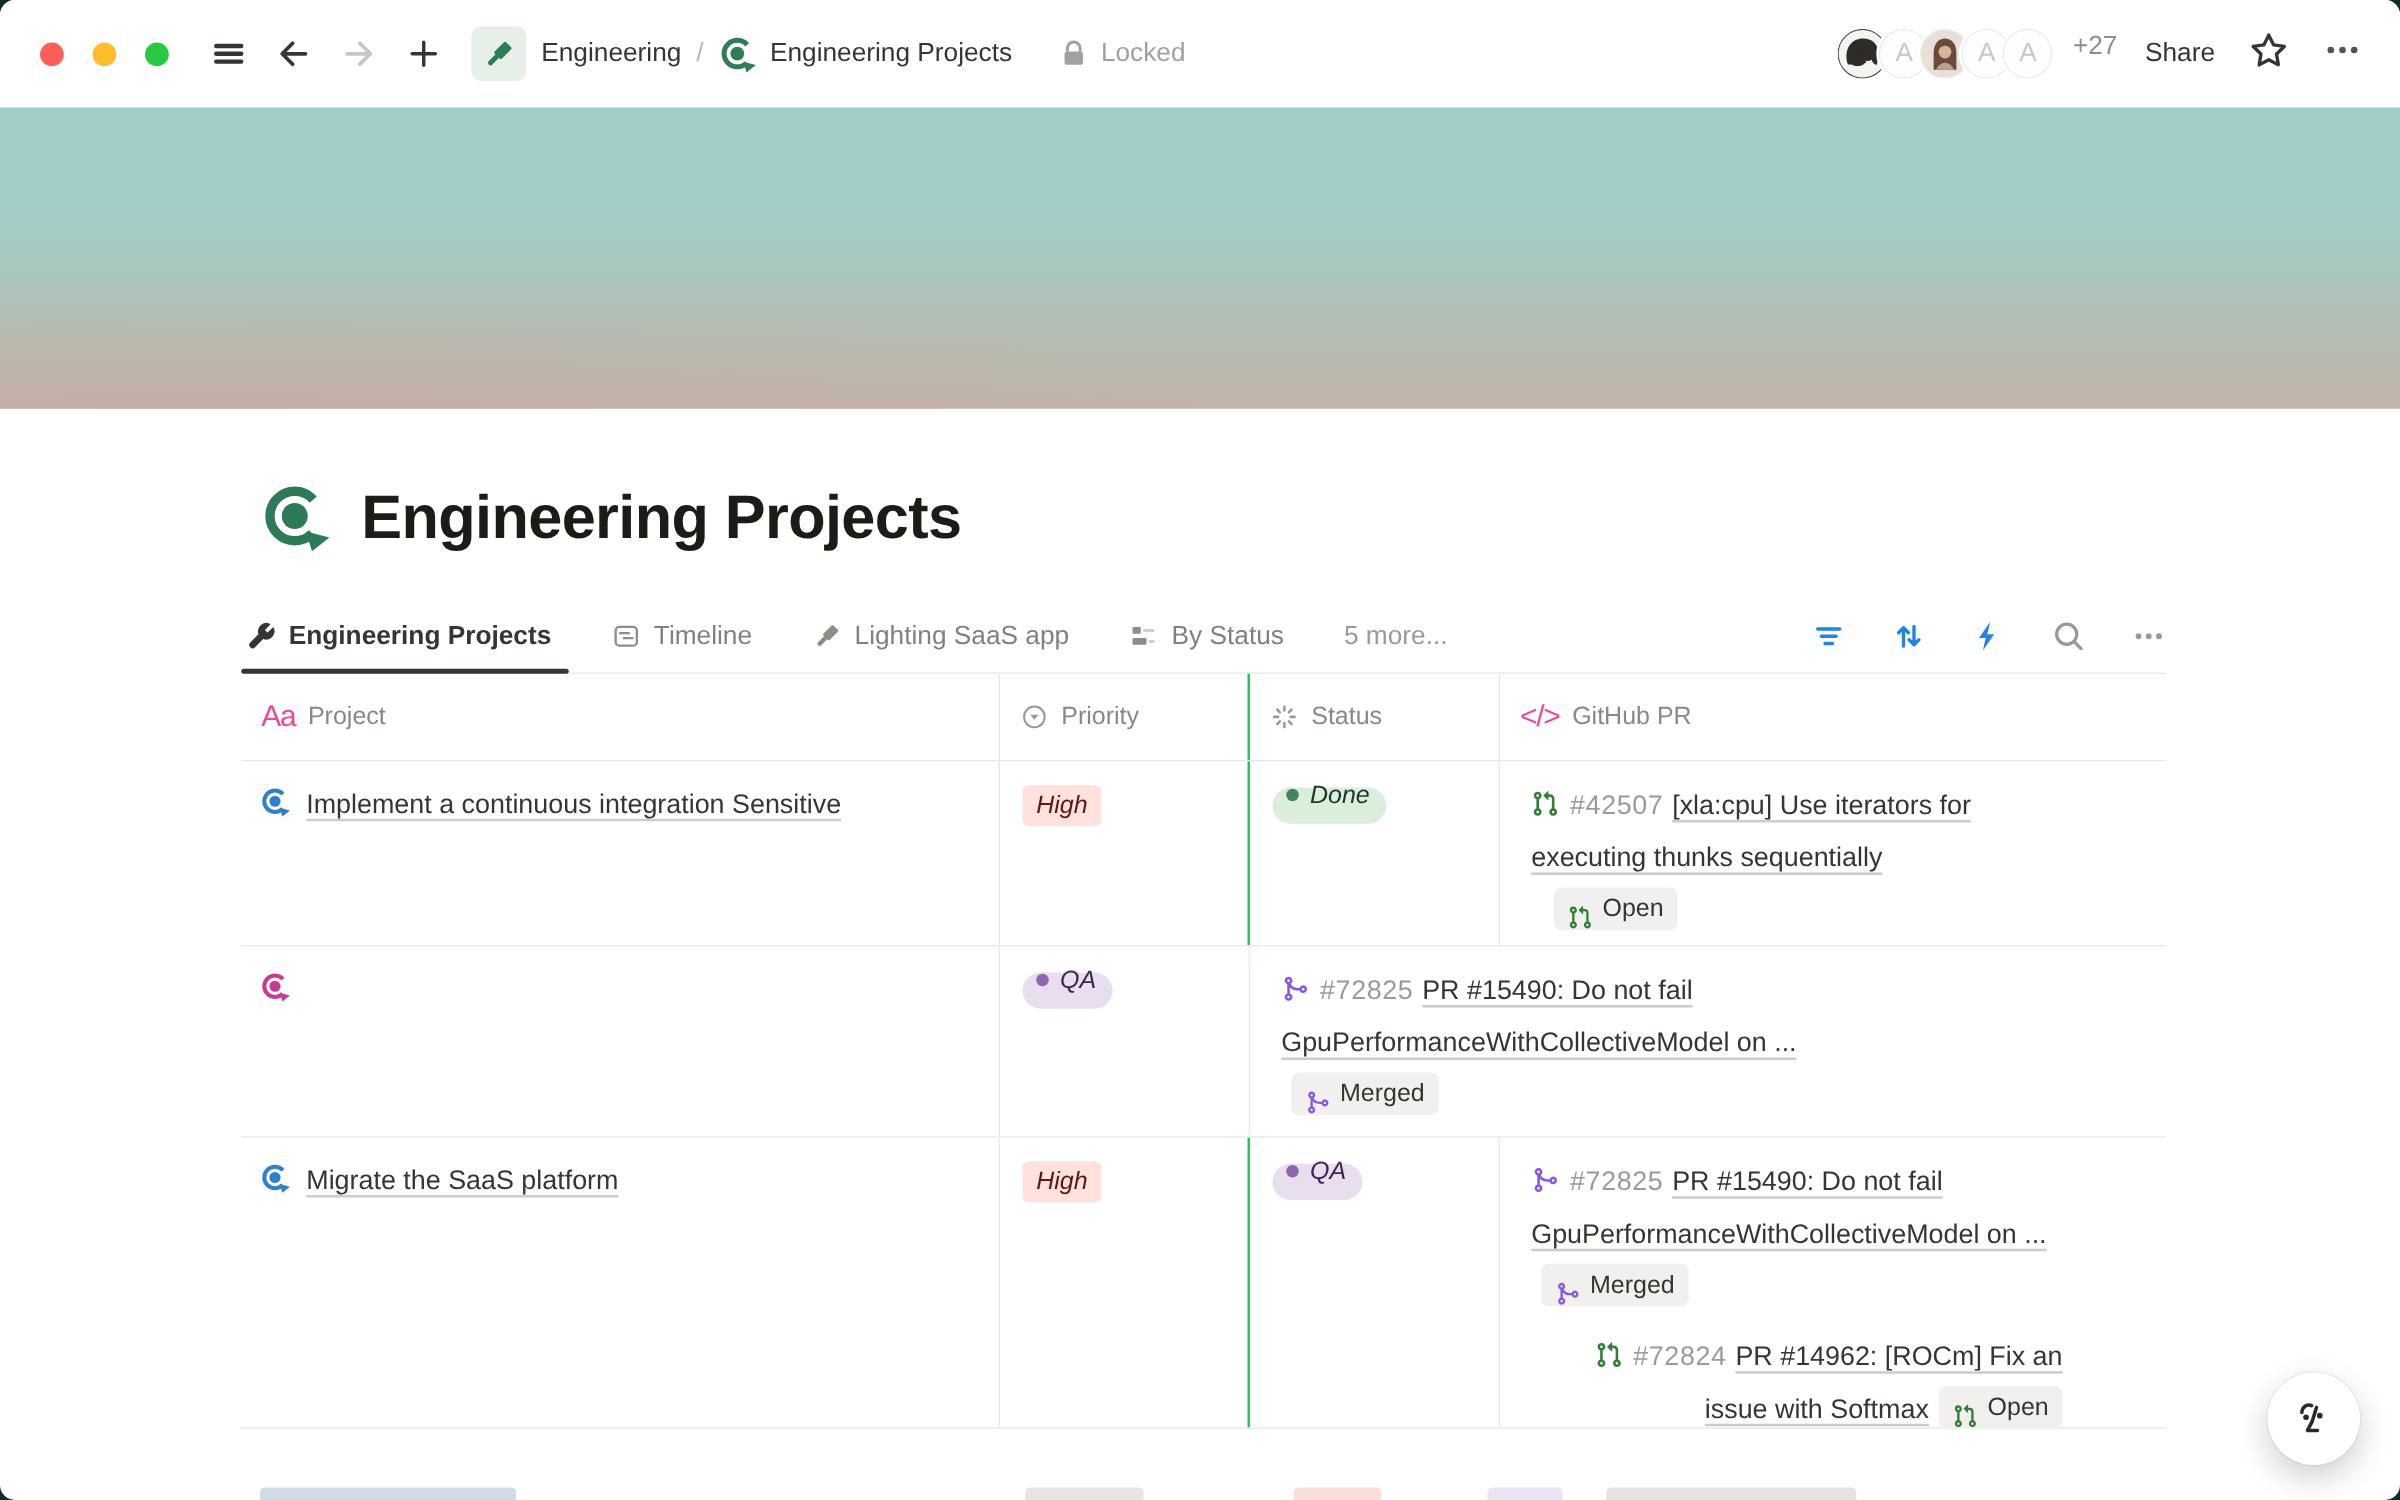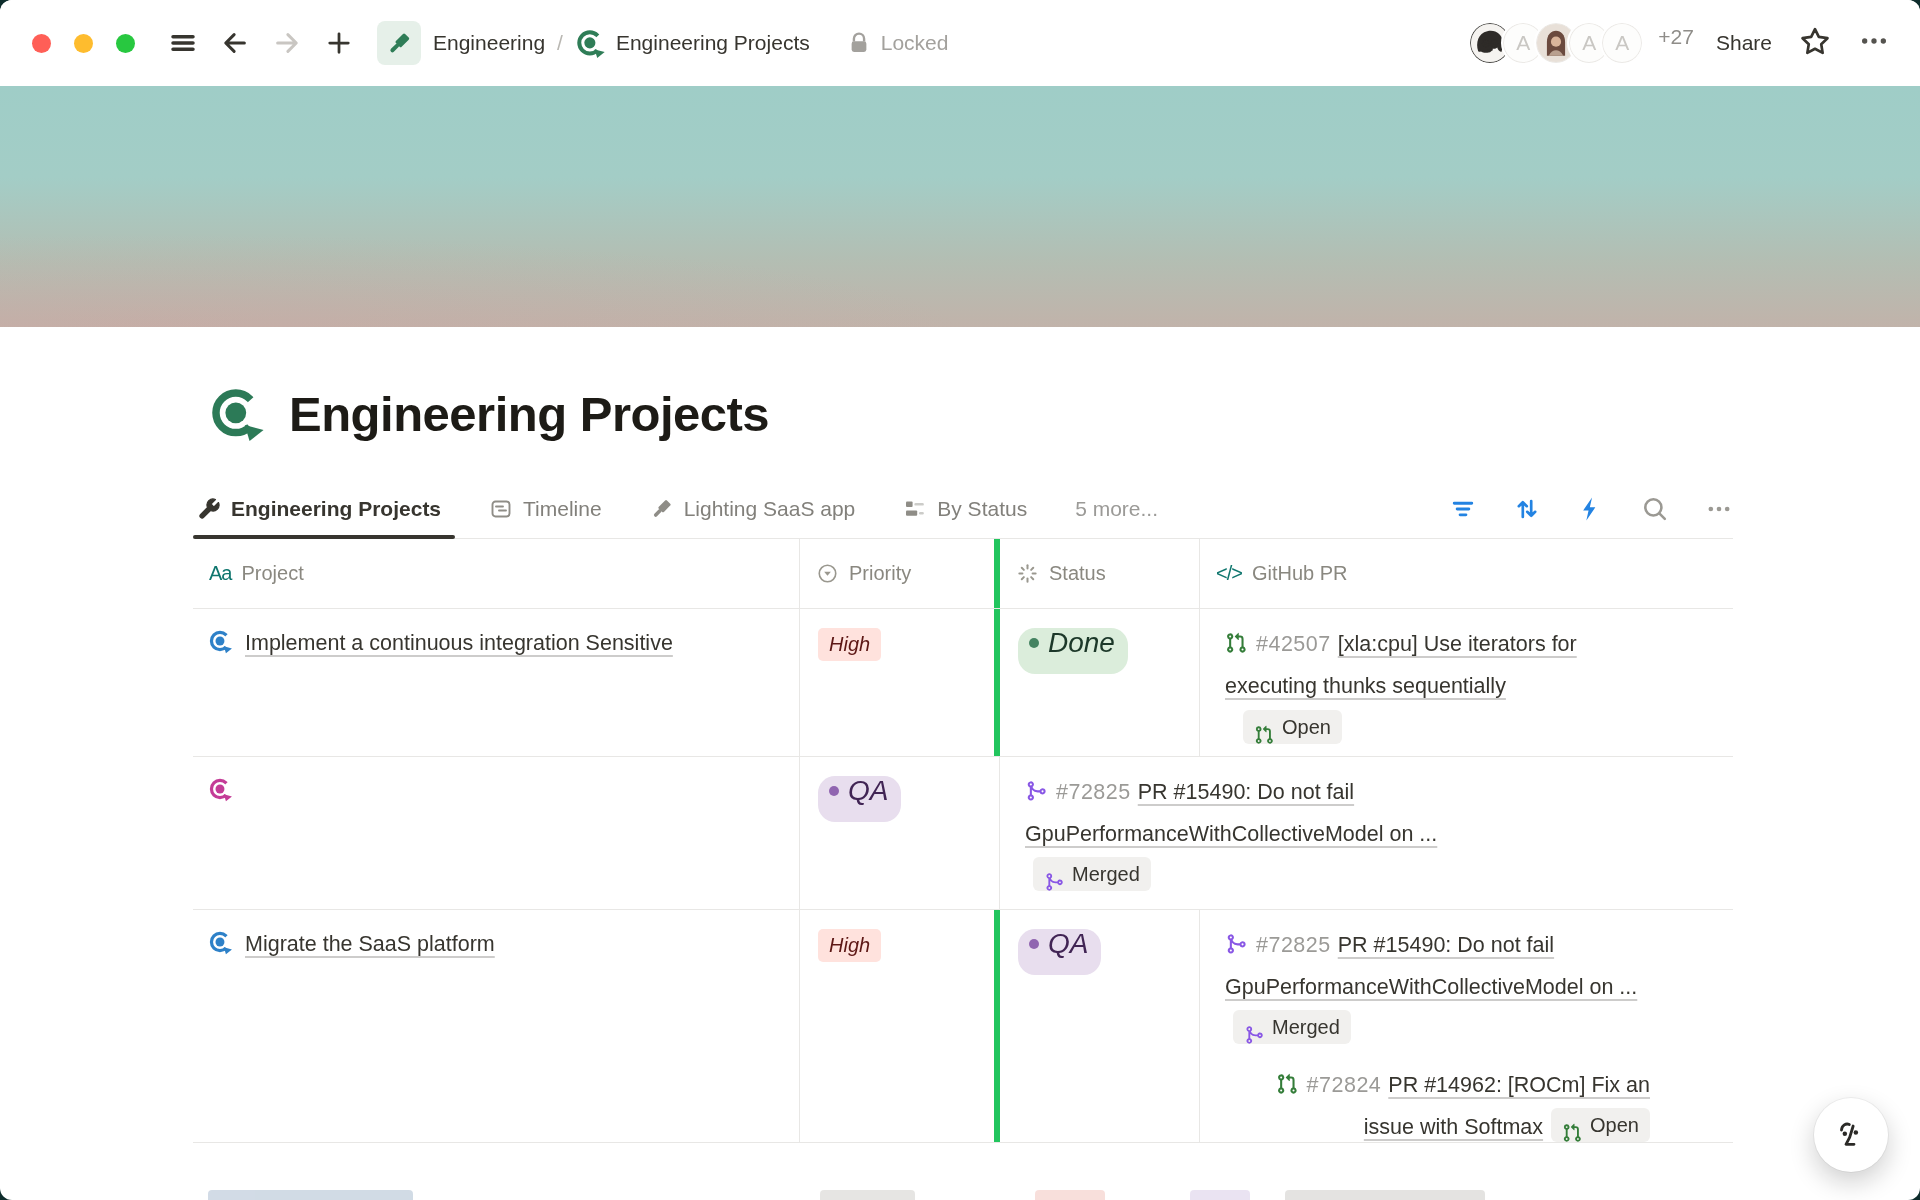--- a/index.html
+++ b/index.html
@@ -52,38 +52,38 @@
   .tabs-tools { margin-left:auto; display:flex; align-items:center; gap:35px; }
   .tool { width:29px; height:29px; display:flex; align-items:center; justify-content:center; }
   .tool svg { width:28px; height:28px; }
   .tool.blue { color:#2383e2; }
   .tool.gray { color:#9b9993; }
 
   
   .thead { display:flex; height:70px; border-bottom:1px solid #e8e7e5; color:#8a8880; font-size:20px; }
   .th { display:flex; align-items:center; gap:10px; padding:0 16px; }
   .th svg { width:23px; height:23px; color:#9a988f; flex:none; }
-  .th-glyph { font-size:20px; color:#0f766e; letter-spacing:-1px; }
+  .th-glyph { font-size:24px; color:#ec4899; letter-spacing:-1px; }
   .w-project { width:607px; border-right:1px solid #e8e7e5; }
-  .w-priority { width:200px; border-right:6px solid #22c55e; }
+  .w-priority { width:200px; border-right:2px solid #22c55e; }
   .w-status { width:200px; border-right:1px solid #e8e7e5; }
   .w-github { width:533px; }
 
   .trow { display:flex; border-bottom:1px solid #e8e7e5; }
   .trow:nth-child(1) { min-height:148px; }
   .trow:nth-child(2) { min-height:153px; }
   .trow:nth-child(3) { height:233px; overflow:hidden; }
 
   .td-project { padding:16px 45px 14px 15px; font-size:21.5px; line-height:36px; color:#37352f; }
   .proj-icon { display:inline-block; width:25px; height:25px; vertical-align:-4px; margin-right:12px; }
   .u { text-decoration:underline; text-decoration-thickness:1.5px; text-decoration-color:rgba(55,53,47,.25); text-underline-offset:5px; }
 
   .td-priority, .td-status { padding:19px 18px;font-style:italic; }
   .ppill { display:inline-block; height:33px; line-height:33px; padding:0 11px; border-radius:5px; font-size:20px; white-space:nowrap; }
-  .spill { display:inline-flex; align-items:center; height:46px; padding:0 13px 17px 11px; border-radius:17px; font-size:28px; gap:9px; white-space:nowrap; }
+  .spill { display:inline-flex; align-items:center; height:29px; padding:0 13px 17px 11px; border-radius:17px; font-size:20px; gap:9px; white-space:nowrap; }
   .sdot { width:10px; height:10px; border-radius:50%; flex:none; }
 
   .td-github { padding:14px 83px 10px 25px; font-size:21.5px; line-height:42px; color:#37352f; }
   .pr-entry + .pr-entry { margin-top:14px;text-align:right; }
   .pr-state-icon { display:inline-block; width:22px; height:22px; vertical-align:-3px; margin-right:9px; }
   .pr-entry.open .pr-state-icon { color:#347d39; }
   .pr-entry.merged .pr-state-icon { color:#8957e5; }
   .pr-number { color:#9b9a97; margin-right:7px; letter-spacing:.5px; }
   .pr-badge { display:inline-flex; align-items:center; gap:8px; background:#f1f0ee; border-radius:6px; padding:0 11px; height:34px; font-size:20px; vertical-align:-9px; margin-left:8px; white-space:nowrap; }
   .pr-badge .pr-state-icon { width:20px; height:20px; margin-right:0; vertical-align:0; }

